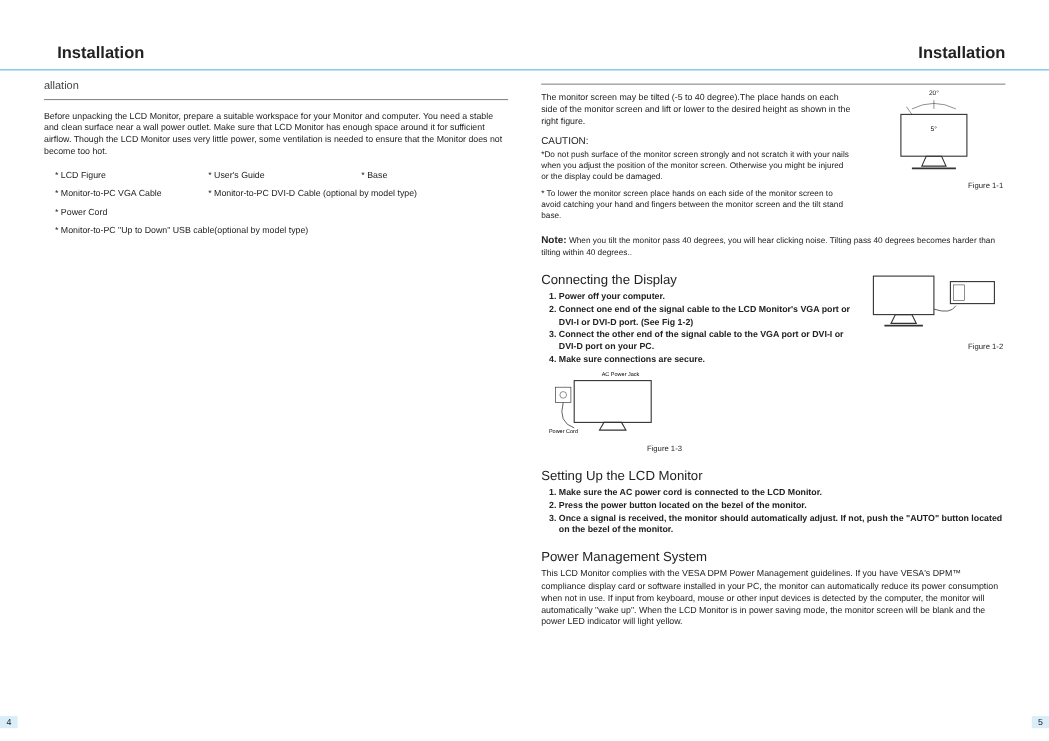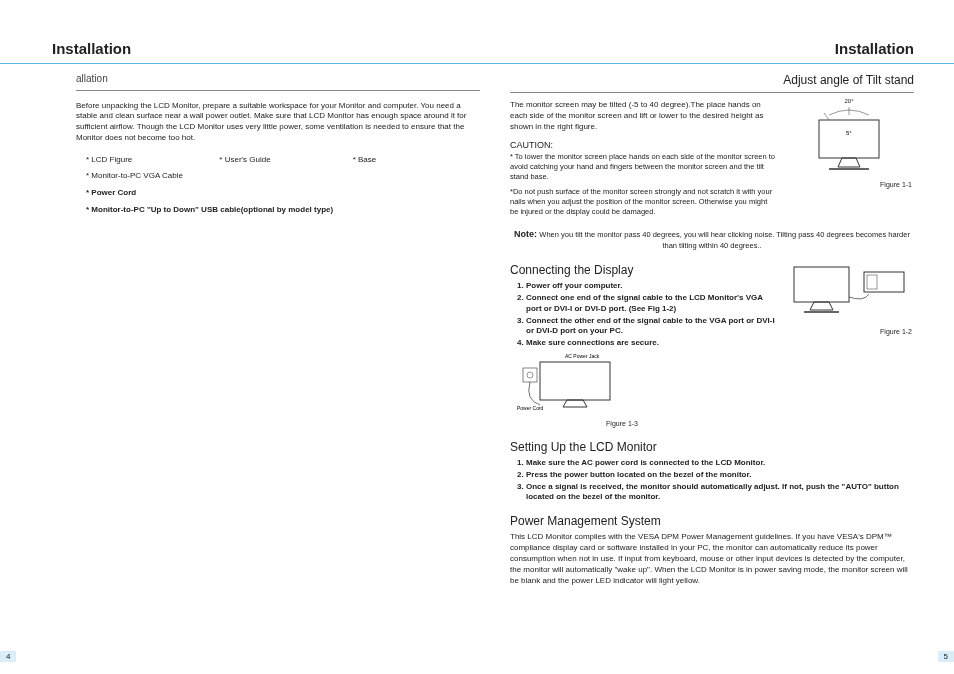--- a/index.html
+++ b/index.html
@@ -25,42 +25,41 @@
   }
   .thin-rule {
     border: none;
     border-top: 1px solid #888;
     margin: 4px 0 4px 0;
   }
   .columns {
     display: flex;
     padding: 0 40px;
     gap: 30px;
-    margin-left: 36px;
   }
   .col { flex: 1; font-size: 8px; line-height: 1.35; }
   .col-left { padding-top: 8px; }
   .col-right { padding-top: 8px; position: relative; }
   .fragment-header { font-size: 10px; color: #444; margin-bottom: 2px; }
   .section-title-right {
     text-align: right;
     font-size: 12px;
     margin-bottom: 2px;
   }
   .body-text { font-size: 8px; margin: 10px 0 8px 0; }
   .sub-text { font-size: 8px; margin-bottom: 8px; }
   .item-row { display: flex; flex-wrap: wrap; }
   .item { width: 33%; font-size: 8px; padding: 3px 0 3px 10px; }
   .item-wide { width: 66%; font-size: 8px; padding: 3px 0 3px 10px; }
-  .item-full { width: 100%; font-size: 8px; padding: 3px 0 3px 10px; font-weight: bold; }
+  .item-full { width: 100%; font-size: 8px; padding: 3px 0 3px 10px; }
   .h-sub { font-size: 12px; margin: 10px 0 3px 0; }
   .caution-h { font-size: 9px; margin: 6px 0 1px 0; }
   ol { padding-left: 16px; font-size: 8px; }
   ol li { margin-bottom: 1px; font-weight: bold; }
-  .note-line { font-size: 8px; margin-top: 6px; text-align: center; }
+  .note-line { font-size: 8px; margin-top: 6px; }
   .note-line b { font-size: 9px; }
   .para { font-size: 8px; margin-top: 3px; }
   .right-block { display: flex; gap: 8px; }
   .right-text { flex: 1; }
   .fig-box { width: 130px; text-align: center; font-size: 7px; position: relative; }
   .fig-caption { font-size: 7px; text-align: left; margin-top: 2px; padding-left: 4px; }
   .fig-caption-r { text-align: right; padding-right: 2px;}
   
   .page-num-l, .page-num-r {
     position: absolute;
@@ -89,35 +88,35 @@
     <div class="fragment-header">allation</div>
     <hr class="thin-rule">
 
     <p class="body-text">Before unpacking the LCD Monitor, prepare a suitable workspace for your Monitor and computer. You need a stable and clean surface near a wall power outlet. Make sure that LCD Monitor has enough space around it for sufficient airflow. Though the LCD Monitor uses very little power, some ventilation is needed to ensure that the Monitor does not become too hot.</p>
 
     <div class="item-row">
       <div class="item">*   LCD Figure</div>
       <div class="item">*   User's Guide</div>
       <div class="item">*   Base</div>
       <div class="item">*   Monitor-to-PC VGA Cable</div>
+      <div class="item-wide">*   Monitor-to-PC DVI-D Cable (optional by model type)</div>
       <div class="item-full">*   Power Cord</div>
       <div class="item-full">*   Monitor-to-PC "Up to Down" USB cable(optional by model type)</div>
     </div>
   </div>
 
   <div class="col col-right">
-    <div class="section-title-right">Adjust angle of Tilt stand</div>
     <hr class="thin-rule">
 
     <div class="right-block">
       <div class="right-text">
         <p class="para">The monitor screen may be tilted (-5 to 40 degree).The place hands on each side of the monitor screen and lift or lower to the desired height as shown in the right figure.</p>
         <div class="caution-h">CAUTION:</div>
+        <p class="small-caution">*Do not push surface of the monitor screen strongly and not scratch it with your nails when you adjust the position of the monitor screen. Otherwise you might be injured or the display could be damaged.</p>
         <p class="small-caution">* To lower the monitor screen place hands on each side of the monitor screen to avoid catching your hand and fingers between the monitor screen and the tilt stand base.</p>
-        <p class="small-caution">*Do not push surface of the monitor screen strongly and not scratch it with your nails when you adjust the position of the monitor screen. Otherwise you might be injured or the display could be damaged.</p>
       </div>
       <div class="fig-box">
         <div class="tilt-labels" style="text-align:center">20°</div>
         <svg width="110" height="70">
           <line x1="55" y1="10" x2="55" y2="2" stroke="#333" stroke-width="0.5"></line>
           <line x1="35" y1="15" x2="30" y2="8" stroke="#333" stroke-width="0.5"></line>
           <path d="M35 10 Q55 0 75 10" fill="none" stroke="#333" stroke-width="0.5"></path>
           <rect x="25" y="15" width="60" height="38" fill="none" stroke="#333" stroke-width="1"></rect>
           <text x="52" y="30" font-size="6">5°</text>
           <path d="M48 53 L62 53 L66 62 L44 62 Z" fill="none" stroke="#333" stroke-width="1"></path>

